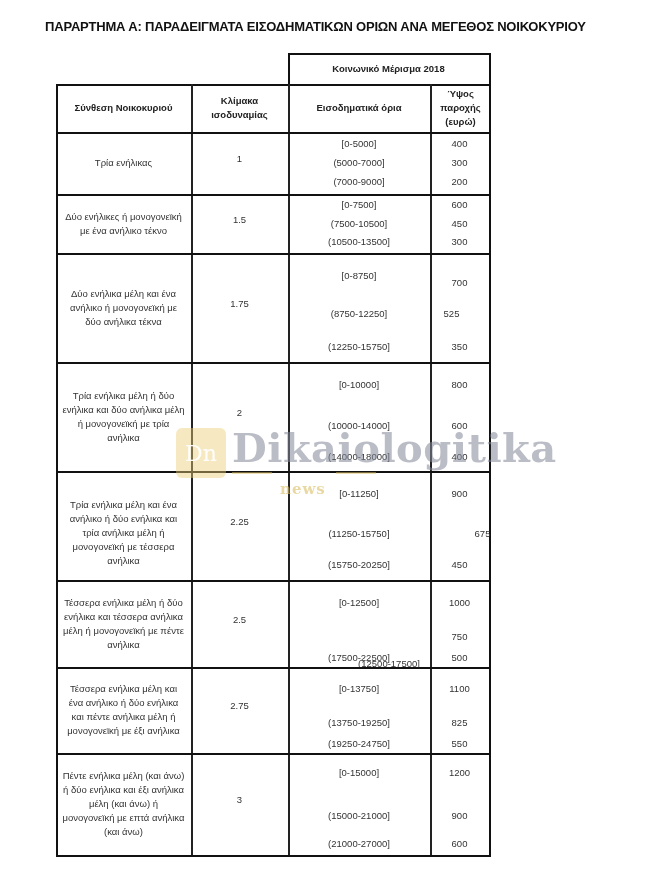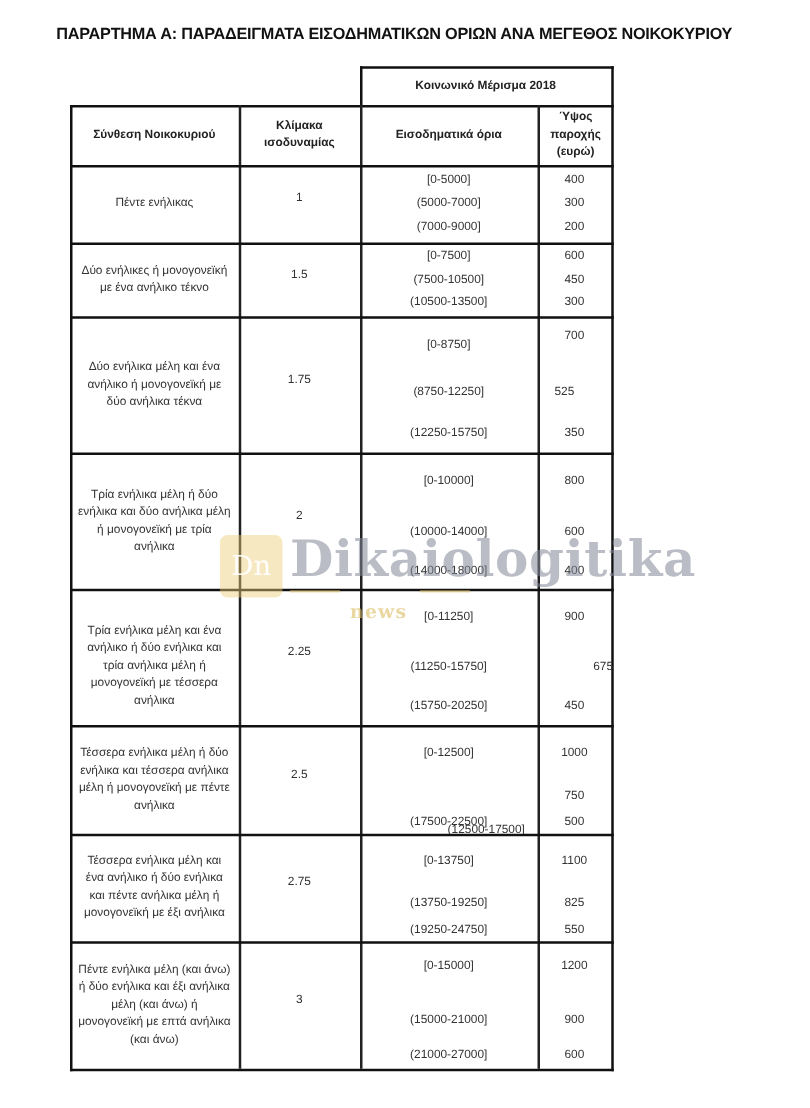--- a/index.html
+++ b/index.html
@@ -50,42 +50,42 @@
     <div class="txt hdr" style="left: 56px; top: 84px; width: 135px; height: 48px;">Σύνθεση Νοικοκυριού</div>
     <div class="txt hdr" style="left: 195px; top: 84px; width: 89px; height: 48px;">Κλίμακα ισοδυναμίας</div>
     <div class="txt hdr" style="left: 288px; top: 84px; width: 142px; height: 48px;">Εισοδηματικά όρια</div>
     <div class="txt hdr" style="left: 432px; top: 84px; width: 57px; height: 48px;">Ύψος παροχής (ευρώ)</div>
     <div class="vl" style="left: 56px; top: 84px; height: 773px;"></div>
     <div class="vl thin" style="left: 191px; top: 84px; height: 771px;"></div>
     <div class="vl thin" style="left: 288px; top: 84px; height: 771px;"></div>
     <div class="vl thin" style="left: 430px; top: 84px; height: 771px;"></div>
     <div class="vl" style="left: 489px; top: 53px; height: 804px;"></div>
     <div class="hl" style="left: 56px; top: 132px; width: 435px;"></div>
-    <div class="txt" style="left: 62px; top: 132px; width: 123px; height: 62px;">Πέντε ενήλικας</div>
+    <div class="txt" style="left: 62px; top: 132px; width: 123px; height: 62px;">Τρία ενήλικας</div>
     <div class="txt" style="left: 191px; top: 128px; width: 97px; height: 62px;">1</div>
     <div class="txt" style="left: 288px; top: 135.78px; width: 142px; height: 16px;">[0-5000]</div>
     <div class="txt" style="left: 430px; top: 135.78px; width: 59px; height: 16px;">400</div>
     <div class="txt" style="left: 288px; top: 155px; width: 142px; height: 16px;">(5000-7000]</div>
     <div class="txt" style="left: 430px; top: 155px; width: 59px; height: 16px;">300</div>
     <div class="txt" style="left: 288px; top: 174.22px; width: 142px; height: 16px;">(7000-9000]</div>
     <div class="txt" style="left: 430px; top: 174.22px; width: 59px; height: 16px;">200</div>
     <div class="hl" style="left: 56px; top: 194px; width: 435px;"></div>
     <div class="txt" style="left: 62px; top: 194px; width: 123px; height: 59px;">Δύο ενήλικες ή μονογονεϊκή με ένα ανήλικο τέκνο</div>
     <div class="txt" style="left: 191px; top: 190px; width: 97px; height: 59px;">1.5</div>
     <div class="txt" style="left: 288px; top: 197.21px; width: 142px; height: 16px;">[0-7500]</div>
     <div class="txt" style="left: 430px; top: 197.21px; width: 59px; height: 16px;">600</div>
     <div class="txt" style="left: 288px; top: 215.5px; width: 142px; height: 16px;">(7500-10500]</div>
     <div class="txt" style="left: 430px; top: 215.5px; width: 59px; height: 16px;">450</div>
     <div class="txt" style="left: 288px; top: 233.79px; width: 142px; height: 16px;">(10500-13500]</div>
     <div class="txt" style="left: 430px; top: 233.79px; width: 59px; height: 16px;">300</div>
     <div class="hl" style="left: 56px; top: 253px; width: 435px;"></div>
     <div class="txt" style="left: 62px; top: 253px; width: 123px; height: 109px;">Δύο ενήλικα μέλη και ένα ανήλικο ή μονογονεϊκή με δύο ανήλικα τέκνα</div>
     <div class="txt" style="left: 191px; top: 249px; width: 97px; height: 109px;">1.75</div>
     <div class="txt" style="left: 288px; top: 267.89px; width: 142px; height: 16px;">[0-8750]</div>
-    <div class="txt" style="left: 430px; top: 261px; width: 59px; height: 16px;">700</div>
+    <div class="txt" style="left: 430px; top: 275px; width: 59px; height: 16px;">700</div>
     <div class="txt" style="left: 288px; top: 306.04px; width: 142px; height: 16px;">(8750-12250]</div>
     <div class="txt" style="left: 430px; top: 306.04px; width: 43px; height: 16px;">525</div>
     <div class="txt" style="left: 288px; top: 338.74px; width: 142px; height: 16px;">(12250-15750]</div>
     <div class="txt" style="left: 430px; top: 338.74px; width: 59px; height: 16px;">350</div>
     <div class="hl" style="left: 56px; top: 362px; width: 435px;"></div>
     <div class="txt" style="left: 62px; top: 362px; width: 123px; height: 109px;">Τρία ενήλικα μέλη ή δύο ενήλικα και δύο ανήλικα μέλη ή μονογονεϊκή με τρία ανήλικα</div>
     <div class="txt" style="left: 191px; top: 358px; width: 97px; height: 109px;">2</div>
     <div class="txt" style="left: 288px; top: 376.89px; width: 142px; height: 16px;">[0-10000]</div>
     <div class="txt" style="left: 430px; top: 376.89px; width: 59px; height: 16px;">800</div>
     <div class="txt" style="left: 288px; top: 418.31px; width: 142px; height: 16px;">(10000-14000]</div>

